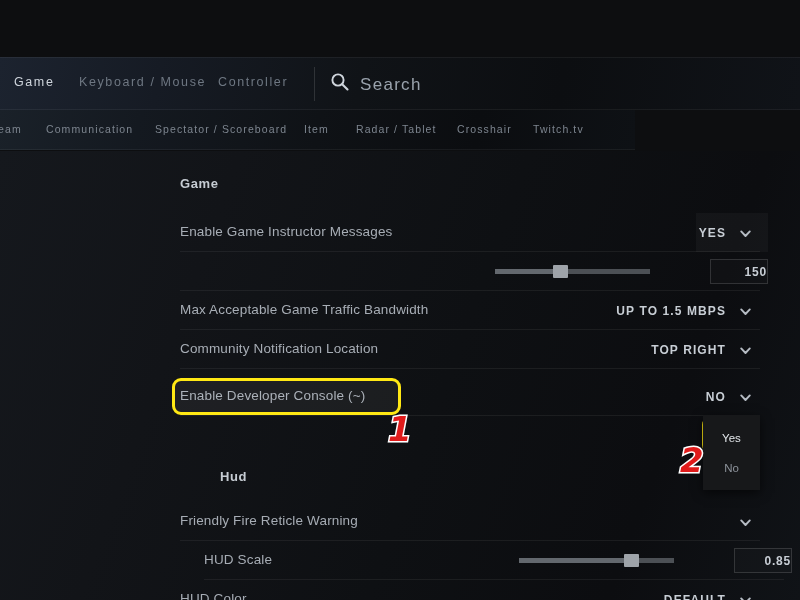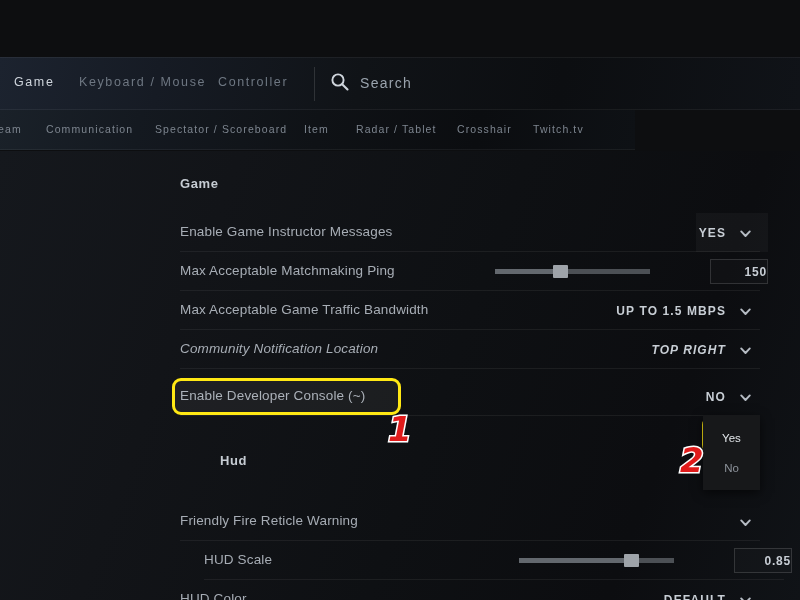--- a/index.html
+++ b/index.html
@@ -40,21 +40,21 @@
   .tab-sep {
     position:absolute; top:9px; width:1px; height:34px;
     background:rgba(255,255,255,0.13);
   }
   .search-wrap { position:absolute; top:17px; }
   .search-icon {
     position:absolute; left:0; top:-3px; width:20px; height:20px;
   }
   .search-label {
     position:absolute; left:30px; top:0;
-    font-size:14px; letter-spacing:1.3px; color:#9aa3ad; white-space:nowrap;
+    font-size:17px; letter-spacing:1.3px; color:#9aa3ad; white-space:nowrap;
   }
 
   
   .subnav {
     position:absolute; left:0; top:110px; width:635px; height:40px;
     background:linear-gradient(100deg,#1a2129 0%,#141920 22%,#0f1216 50%,#0b0d10 75%,#0e1115 100%);
     border-bottom:1px solid rgba(255,255,255,0.055);
   }
   .subnav-item {
     position:absolute; top:13px;
@@ -179,49 +179,48 @@
         <div class="subnav-item" style="left: 304px;">Item</div>
         <div class="subnav-item" style="left: 356px;">Radar / Tablet</div>
         <div class="subnav-item" style="left: 457px;">Crosshair</div>
         <div class="subnav-item" style="left: 533px;">Twitch.tv</div>
       </div>
   </div>
 
   <div class="content">
     <div id="sections-host">
         <div class="section-title" style="top: 25px;">Game</div>
-        <div class="section-title" style="top: 302px; padding-left: 40px;">Hud</div>
+        <div class="section-title" style="top: 318px; padding-left: 40px;">Hud</div>
       </div>
     <div id="rows-host">
         <div class="row" style="top: 62px;">
           <div class="row-label">Enable Game Instructor Messages</div>
           <div class="dropcell"></div>
           <div class="row-value">YES</div>
           <div class="chev"><svg width="13" height="13" viewBox="0 0 13 13">
               <polyline points="2.2,4.4 6.5,9 10.8,4.4" fill="none" stroke="#b6bcc4" stroke-width="1.9" stroke-linecap="round" stroke-linejoin="round"></polyline>
             </svg></div>
         </div>
         <div class="row" style="top: 101px;">
-          <div class="row-label">Max Acceptable Matchmaking Ping</div>
           <div class="slider">
             <div class="fill" style="width: 42%;"></div>
             <div class="knob" style="left: 42%;"></div>
           </div>
           <div class="numbox">
             <span>150</span>
           </div>
         </div>
         <div class="row" style="top: 140px;">
           <div class="row-label">Max Acceptable Game Traffic Bandwidth</div>
           <div class="row-value">UP TO 1.5 MBPS</div>
           <div class="chev"><svg width="13" height="13" viewBox="0 0 13 13">
               <polyline points="2.2,4.4 6.5,9 10.8,4.4" fill="none" stroke="#b6bcc4" stroke-width="1.9" stroke-linecap="round" stroke-linejoin="round"></polyline>
             </svg></div>
         </div>
-        <div class="row" style="top: 179px; font-style: italic;">
+        <div class="row" style="top: 179px;">
           <div class="row-label">Community Notification Location</div>
           <div class="row-value">TOP RIGHT</div>
           <div class="chev"><svg width="13" height="13" viewBox="0 0 13 13">
               <polyline points="2.2,4.4 6.5,9 10.8,4.4" fill="none" stroke="#b6bcc4" stroke-width="1.9" stroke-linecap="round" stroke-linejoin="round"></polyline>
             </svg></div>
         </div>
         <div class="row" style="top: 226px;">
           <div class="row-label">Enable Developer Console (~)</div>
           <div class="row-value">NO</div>
           <div class="chev"><svg width="13" height="13" viewBox="0 0 13 13">

